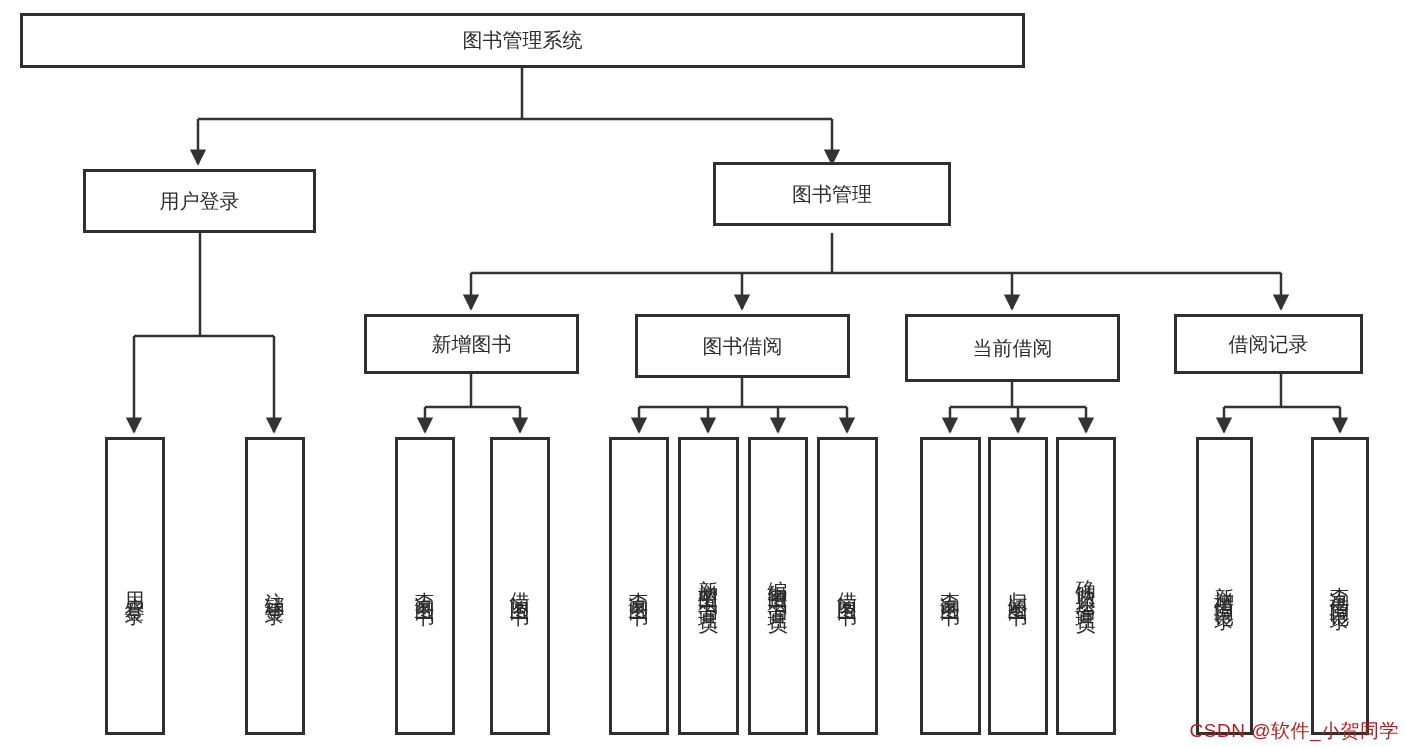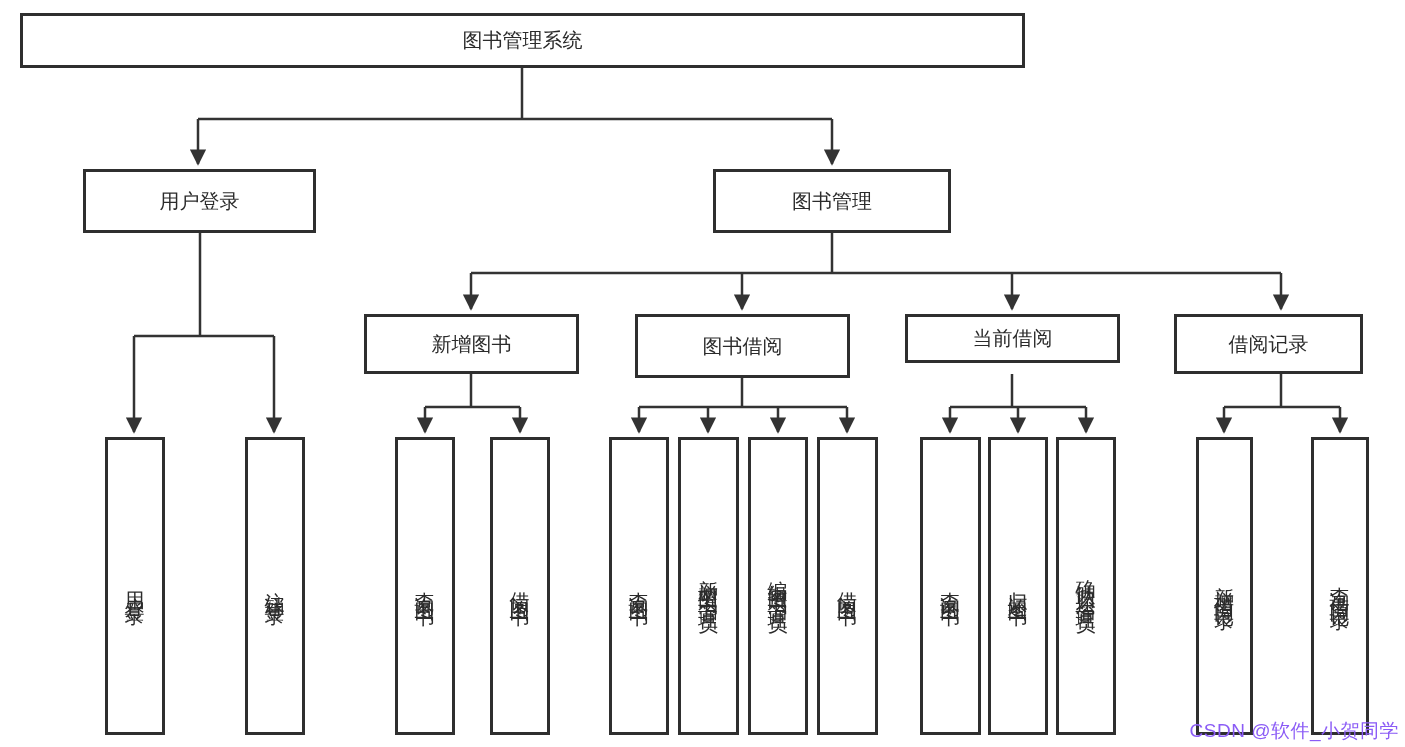--- a/index.html
+++ b/index.html
@@ -40,21 +40,21 @@
     writing-mode: vertical-rl;
     text-orientation: mixed;
     letter-spacing: 5px;
     white-space: normal;
     line-height: 1.0;
   }
   #watermark {
     position: absolute;
     right: 6px;
     bottom: 3px;
-    color: #8b5cf6;
+    color: #b91c1c;
     font-size: 19px;
     letter-spacing: 0.5px;
     z-index: 5;
   }
 </style>
 </head>
 <body>
 
 <div id="canvas">
 
@@ -104,25 +104,25 @@
       <path d="M1281,374 V407"></path>
       <path d="M1224,407 H1340"></path>
       <path d="M1224,407 V432" marker-end="url(#arrow)"></path>
       <path d="M1340,407 V432" marker-end="url(#arrow)"></path>
     </g>
   </svg>
 
   <div class="node" style="left:20px; top:13px; width:1005px; height:55px;">图书管理系统</div>
 
   <div class="node" style="left:83px; top:169px; width:233px; height:64px;">用户登录</div>
-  <div class="node" style="left:713px; top:169px; width:238px; height:64px;">图书管理</div>
+  <div class="node" style="left:713px; top:162px; width:238px; height:64px;">图书管理</div>
 
   <div class="node" style="left:364px; top:314px; width:215px; height:60px;">新增图书</div>
   <div class="node" style="left:635px; top:314px; width:215px; height:64px;">图书借阅</div>
-  <div class="node" style="left:905px; top:314px; width:215px; height:49px;">当前借阅</div>
+  <div class="node" style="left:905px; top:314px; width:215px; height:68px;">当前借阅</div>
   <div class="node" style="left:1174px; top:314px; width:189px; height:60px;">借阅记录</div>
 
   <div class="node leaf" style="left:105px; top:437px; width:60px; height:298px;">用户登录</div>
   <div class="node leaf" style="left:245px; top:437px; width:60px; height:298px;">注销登录</div>
 
   <div class="node leaf" style="left:395px; top:437px; width:60px; height:298px;">查询图书</div>
   <div class="node leaf" style="left:490px; top:437px; width:60px; height:298px;">借阅图书</div>
 
   <div class="node leaf" style="left:609px; top:437px; width:60px; height:298px;">查询图书</div>
   <div class="node leaf" style="left:678px; top:437px; width:61px; height:298px;">新增图书（管理员）</div>

